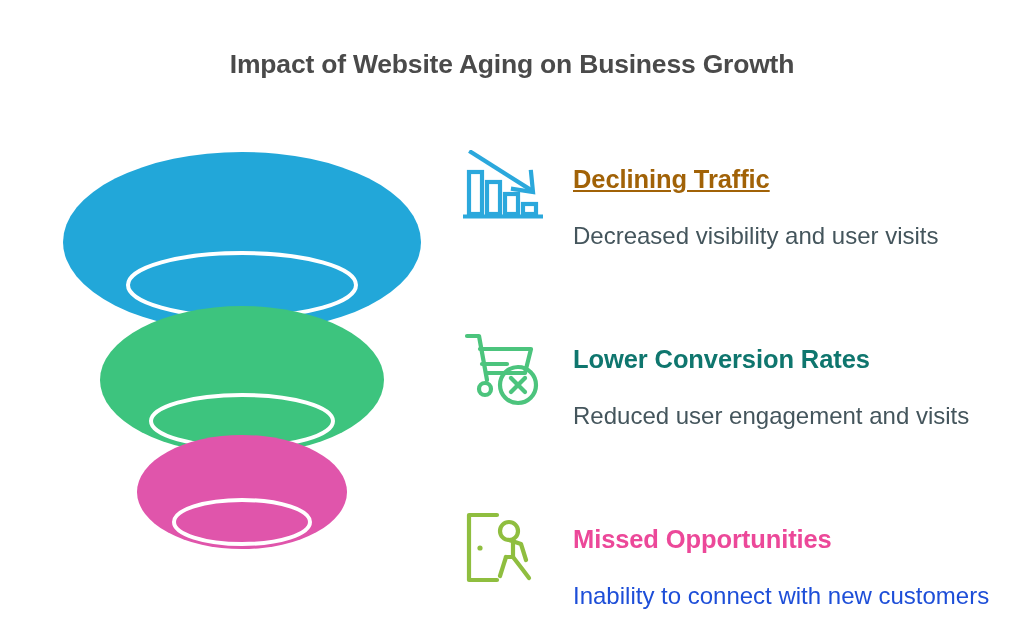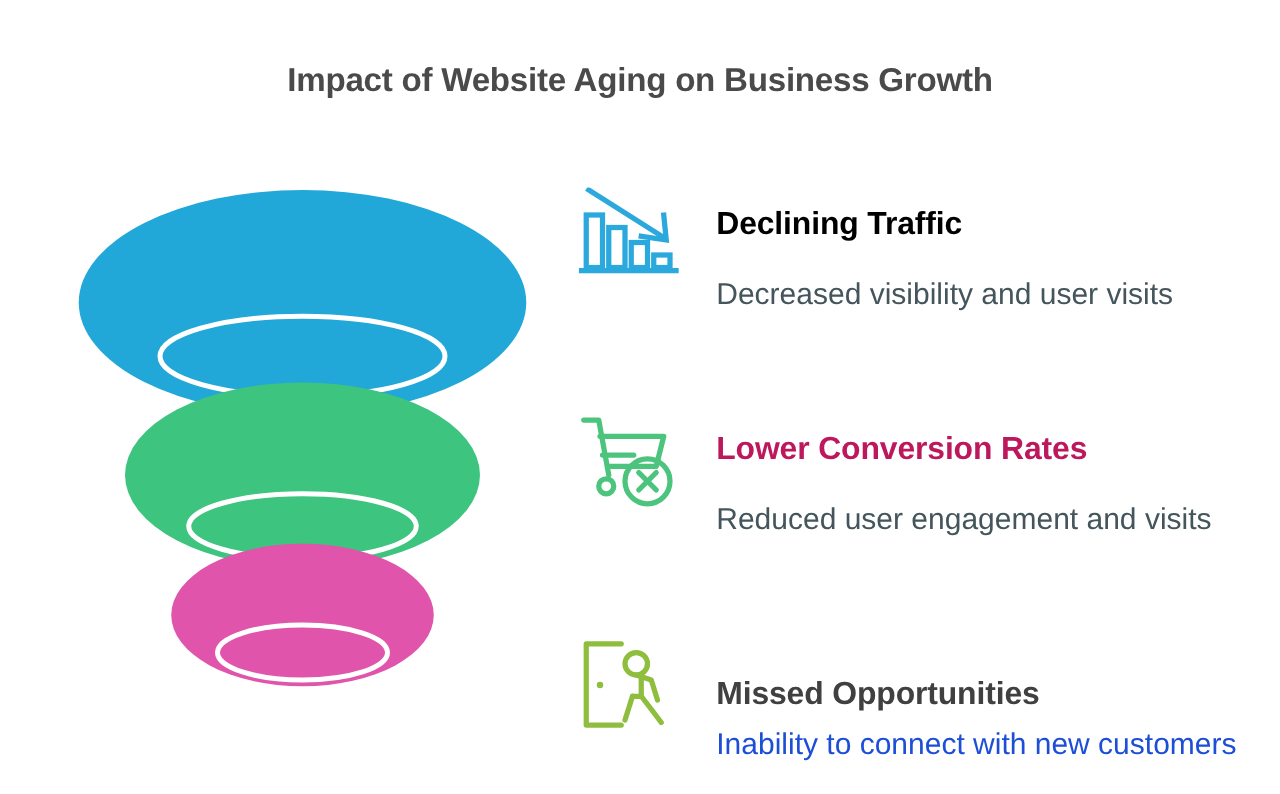--- a/index.html
+++ b/index.html
@@ -93,23 +93,23 @@
     left: 118px;
     top: 82px;
     font-size: 24px;
     font-weight: normal;
     color: #44555c;
     line-height: 1.3;
     white-space: nowrap;
   }
 
   
-  .item.i0 .item-heading { color: #000000; }
-  .item.i1 .item-heading { color: #be185d; }
-  .item.i2 .item-heading { color: #404040; margin-top: 16px; }
+  .item.i0 .item-heading { color: #a16207; text-decoration: underline; }
+  .item.i1 .item-heading { color: #0f766e; }
+  .item.i2 .item-heading { color: #ec4899; }
 
   .item.i2 .item-sub { color: #1d4ed8; }
 </style>
 </head>
 <body>
 
 <div class="page">
 
   <h1 class="page-title">Impact of Website Aging on Business Growth</h1>
 

